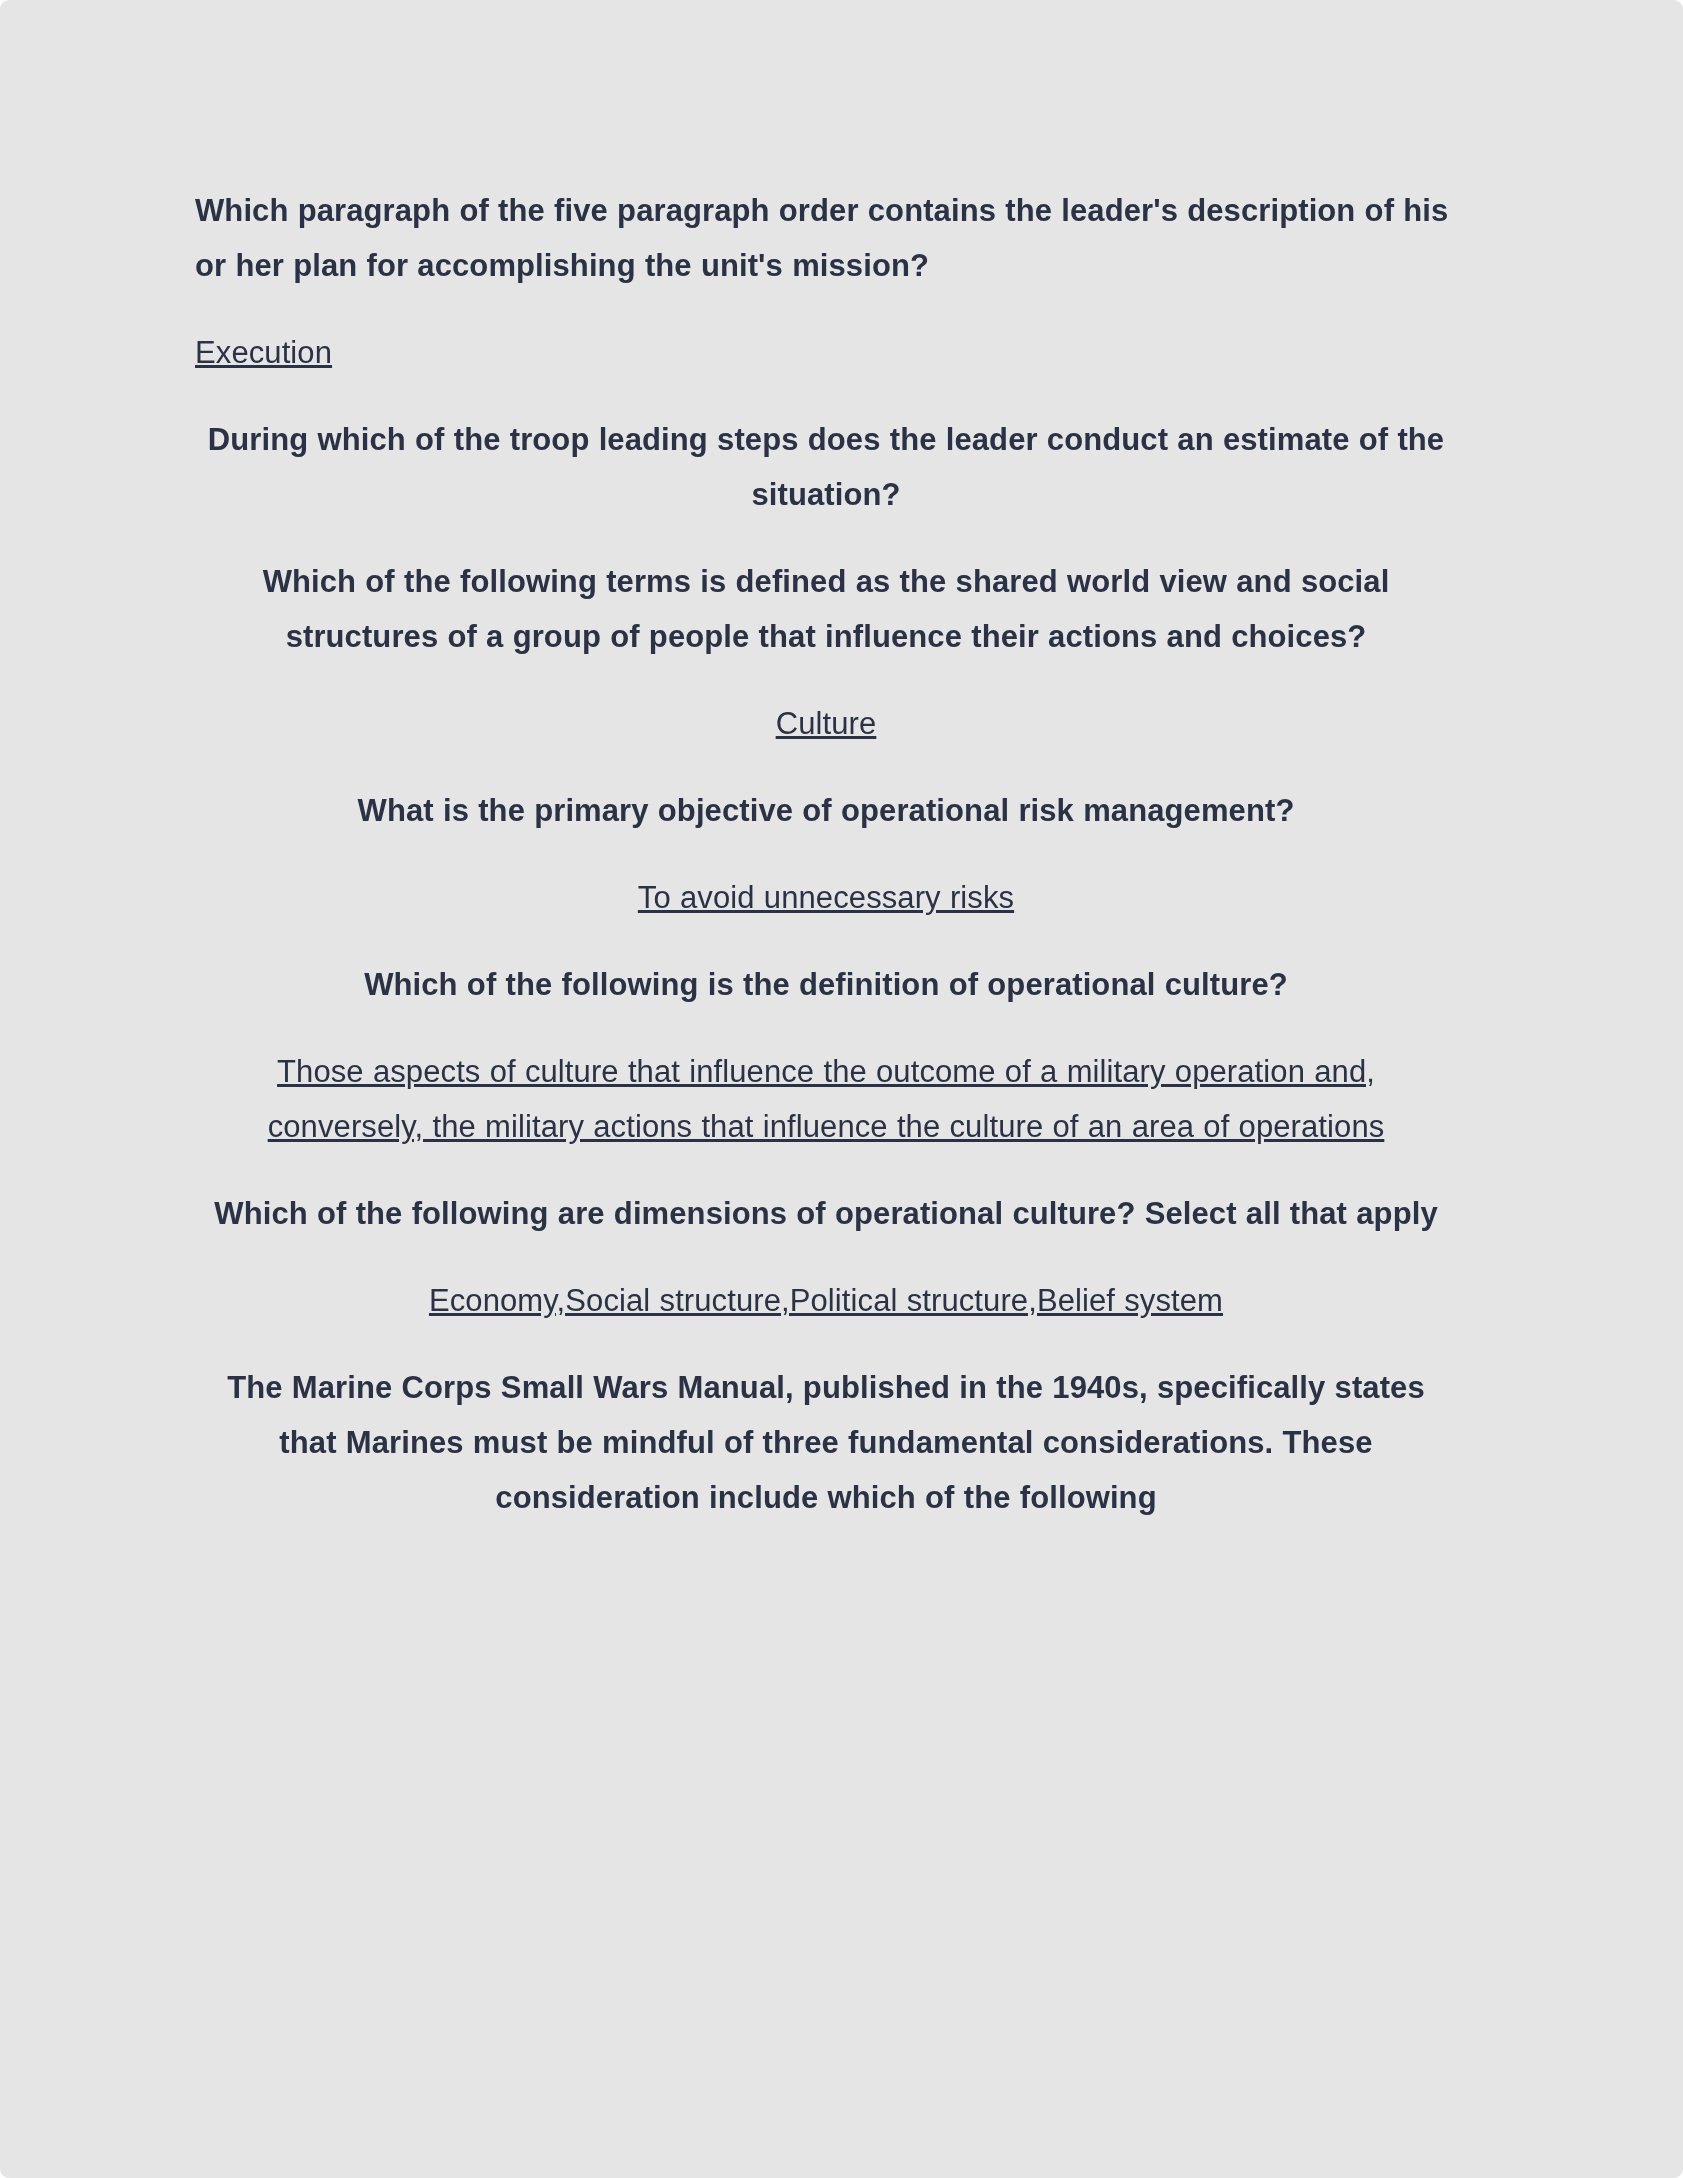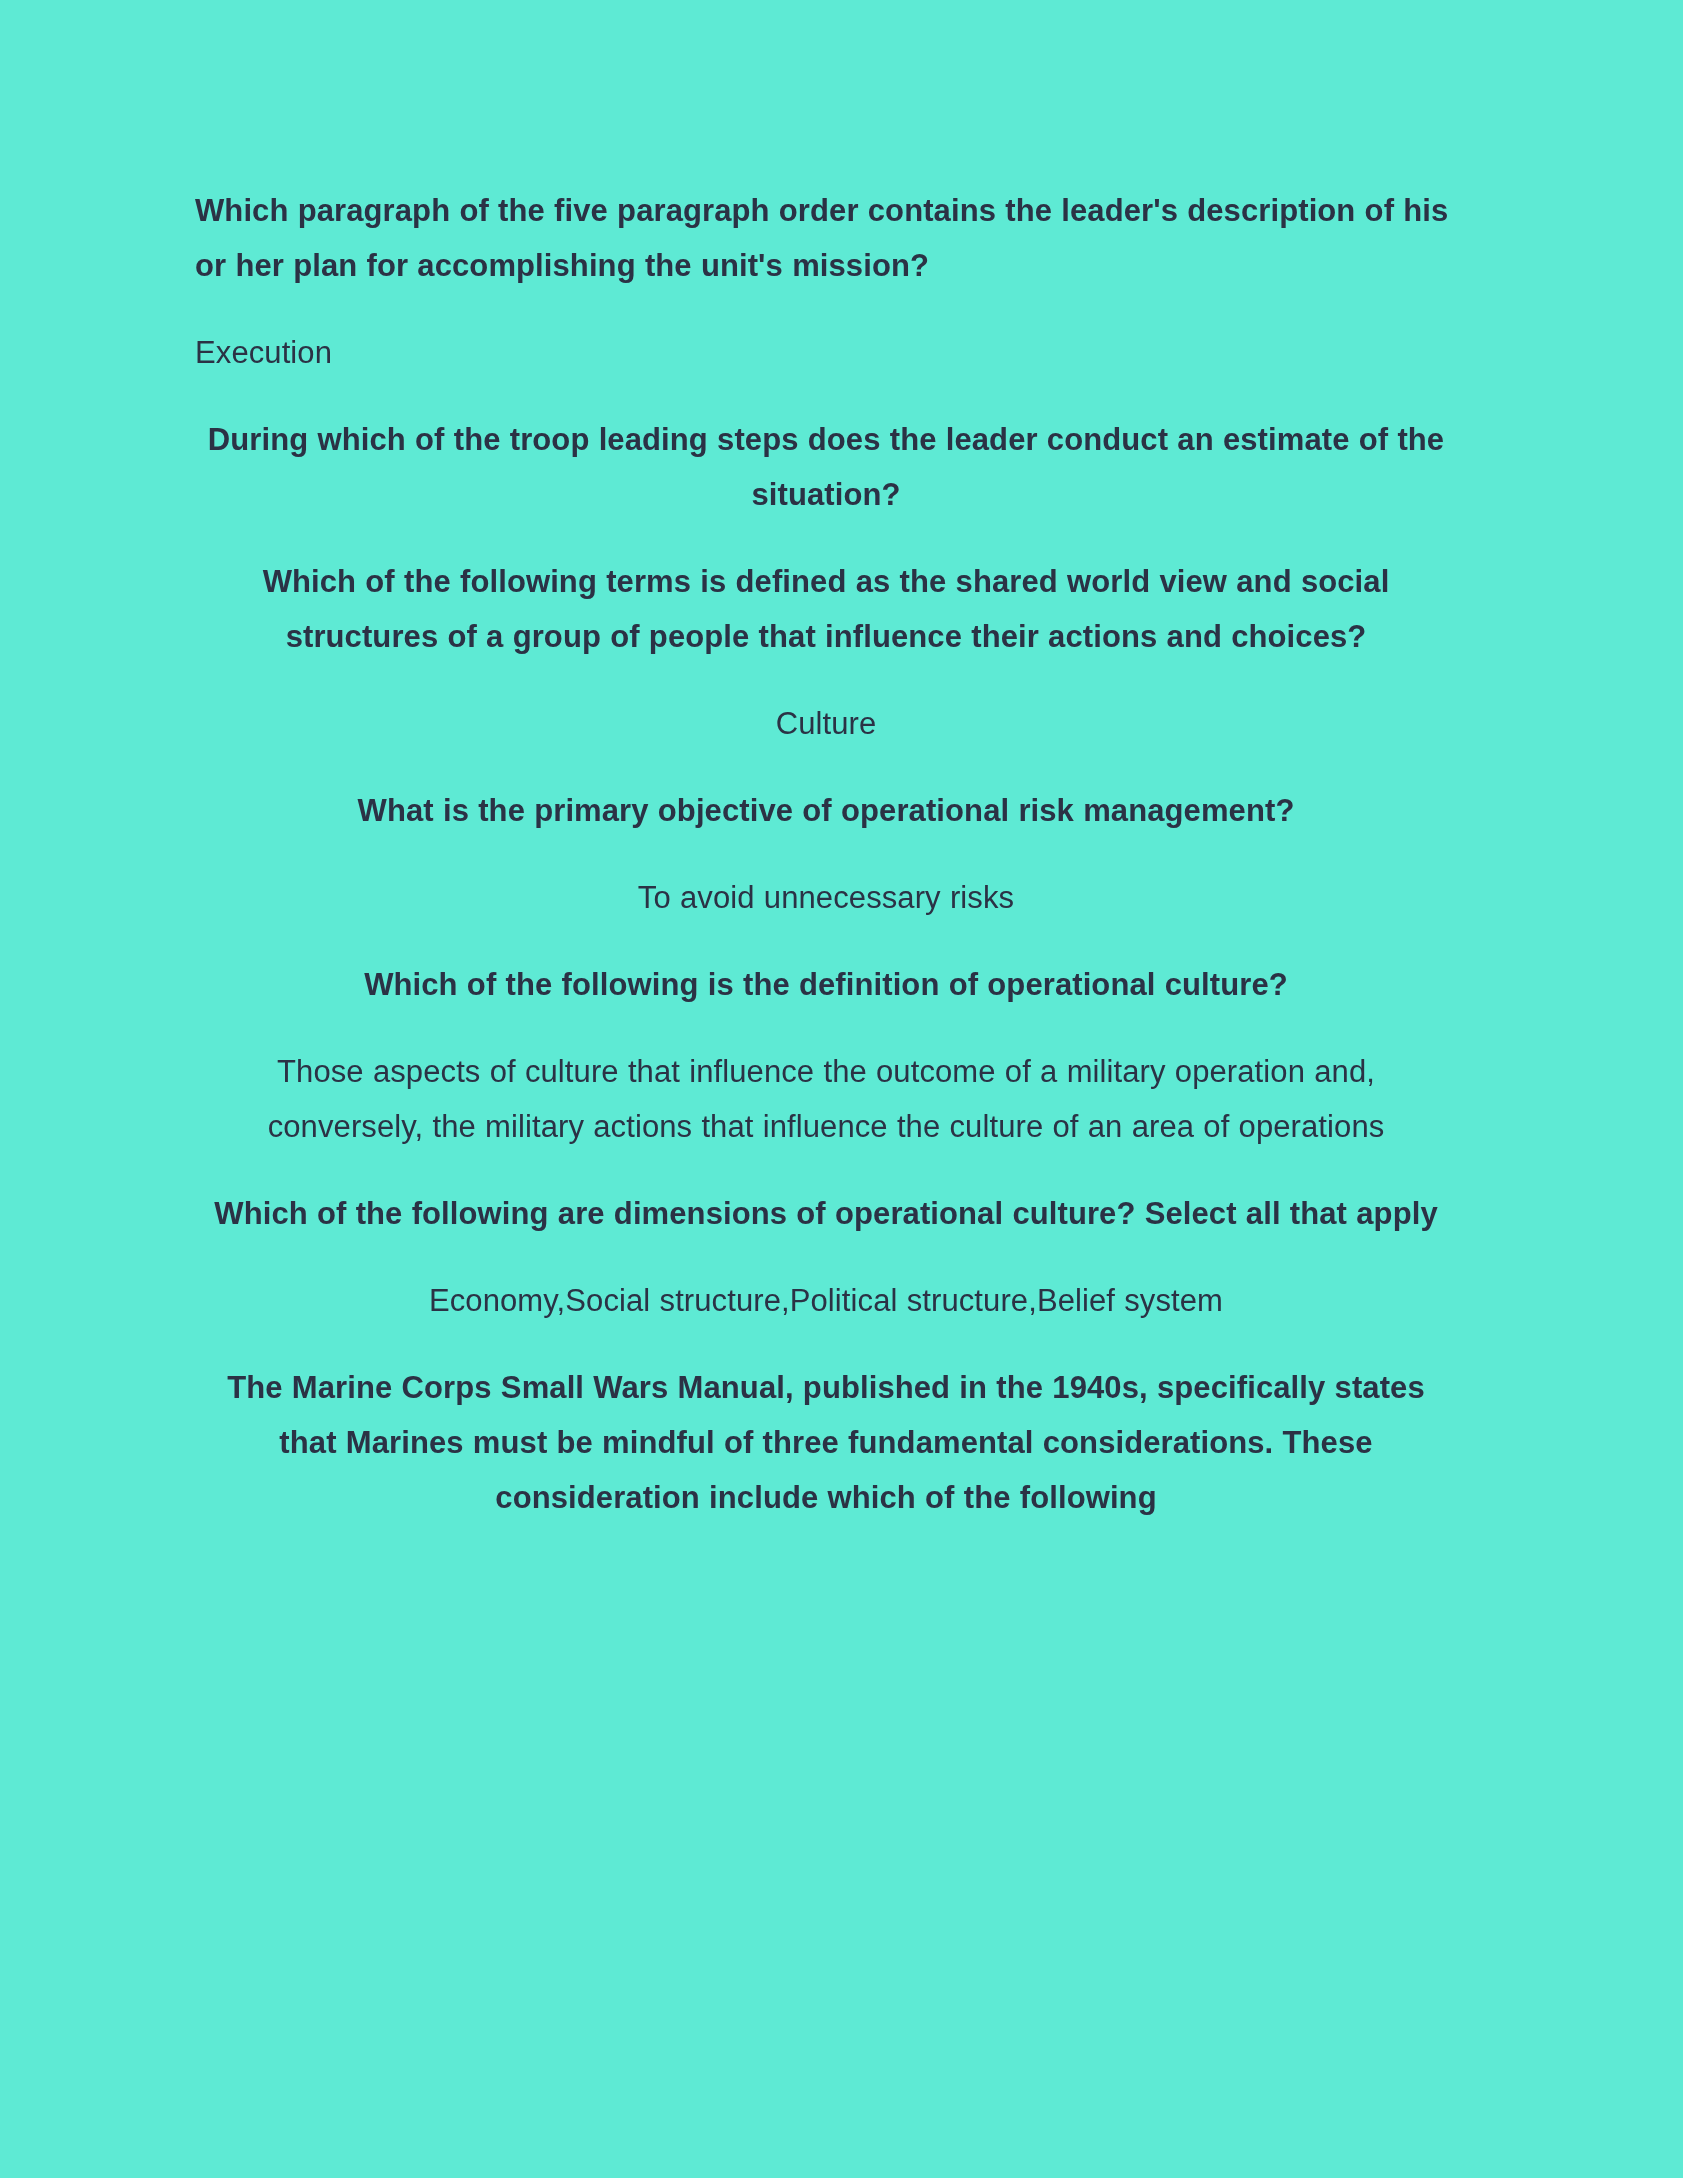--- a/index.html
+++ b/index.html
@@ -10,23 +10,24 @@
   body {
     width: 1683px;
     height: 2178px;
     font-family: "Liberation Sans", sans-serif;
     -webkit-font-smoothing: antialiased;
   }
   .page {
     position: relative;
     width: 1683px;
     height: 2178px;
-    background: #5eead4;
+    background: #e5e5e5;
     box-sizing: border-box;
     padding: 183px 228px 0 195px;
+    border-radius: 9px;
   }
   .doc-body {
     width: 1262px;
   }
   .qa-block {
     margin: 0;
   }
   p.question,
   p.answer {
     margin: 0 0 0 0;
@@ -35,20 +36,21 @@
     font-size: 31px;
     line-height: 55px;
     letter-spacing: 0.1px;
     word-spacing: 0.5px;
   }
   p.question {
     font-weight: bold;
   }
   p.answer {
     font-weight: normal;
+    text-decoration: underline;
   }
   
   p.question + p.answer,
   p.answer + p.question,
   p.question + p.question,
   p.answer + p.answer {
     margin-top: 32px;
   }
   .qa-block + .qa-block {
     margin-top: 32px;

